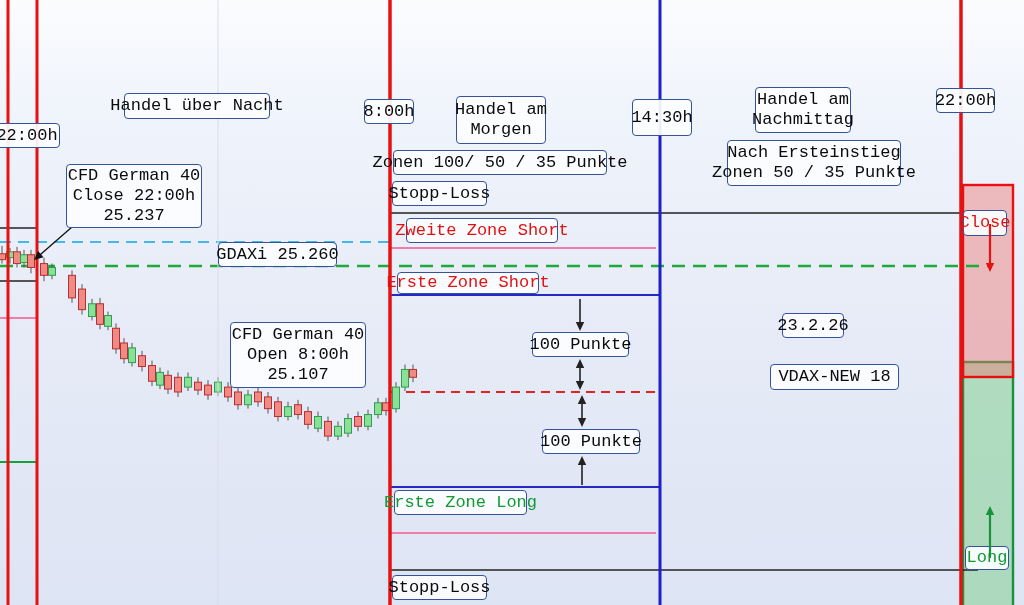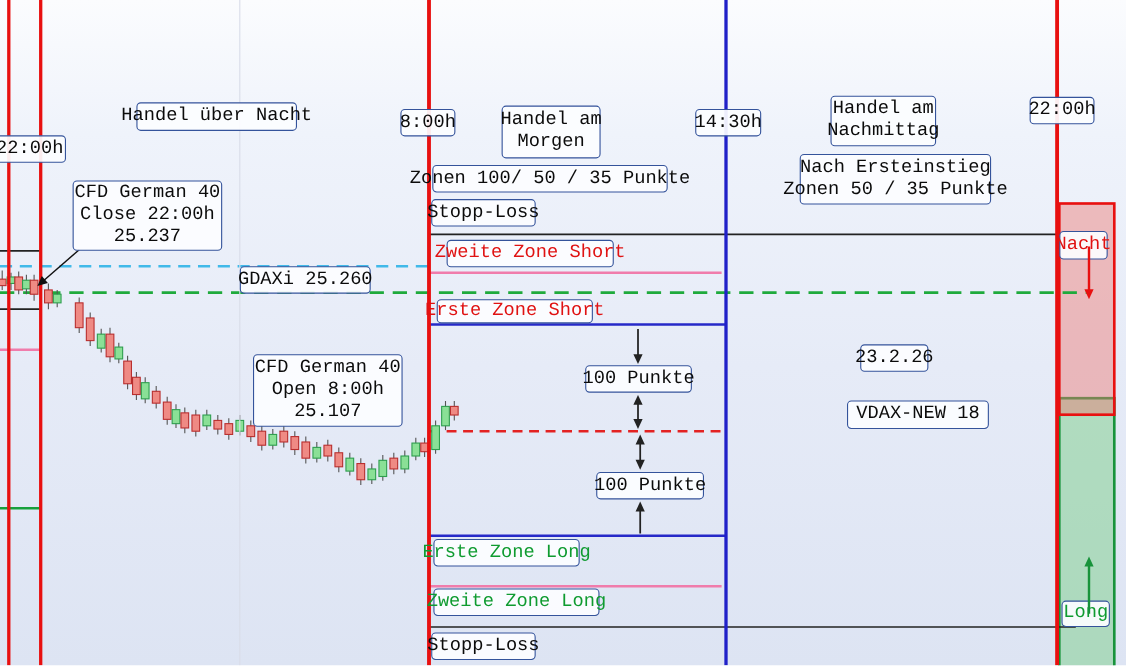--- a/index.html
+++ b/index.html
@@ -182,21 +182,21 @@
       </div>
       <div class="anno" style="left: 392px; top: 181px; width: 95px; height: 25px;">
         <div>Stopp-Loss</div>
       </div>
       <div class="anno" style="left: 406px; top: 218px; width: 152px; height: 25px; color: rgb(224, 18, 18);">
         <div>Zweite Zone Short</div>
       </div>
       <div class="anno" style="left: 397px; top: 272px; width: 142px; height: 22px; color: rgb(224, 18, 18);">
         <div>Erste Zone Short</div>
       </div>
-      <div class="anno" style="left: 632px; top: 99px; width: 60px; height: 25px;">
+      <div class="anno" style="left: 632px; top: 99px; width: 60px; height: 37px;">
         <div>14:30h</div>
       </div>
       <div class="anno" style="left: 755px; top: 87px; width: 96px; height: 46px;">
         <div>Handel am</div>
         <div>Nachmittag</div>
       </div>
       <div class="anno" style="left: 727px; top: 140px; width: 174px; height: 46px;">
         <div>Nach Ersteinstieg</div>
         <div>Zonen 50 / 35 Punkte</div>
       </div>
@@ -216,28 +216,25 @@
       </div>
       <div class="anno" style="left: 782px; top: 313px; width: 62px; height: 25px;">
         <div>23.2.26</div>
       </div>
       <div class="anno" style="left: 770px; top: 364px; width: 129px; height: 26px;">
         <div>VDAX-NEW 18</div>
       </div>
       <div class="anno" style="left: 394px; top: 490px; width: 133px; height: 25px; color: rgb(15, 155, 48);">
         <div>Erste Zone Long</div>
       </div>
-      <div class="anno" style="left: 394px; top: 535px; width: 151px; height: 25px; color: rgb(15, 155, 48);">
-        <div>Zweite Zone Long</div>
-      </div>
       <div class="anno" style="left: 392px; top: 575px; width: 95px; height: 25px;">
         <div>Stopp-Loss</div>
       </div>
       <div class="anno" style="left: 963px; top: 210px; width: 44px; height: 26px; color: rgb(224, 18, 18);">
-        <div>Nacht</div>
+        <div>Close</div>
       </div>
       <div class="anno" style="left: 965px; top: 514px; width: 40px; height: 24px; color: rgb(15, 155, 48); margin-top: 32px;">
         <div>Long</div>
       </div>
     </div>
   <svg id="svg-top" width="1024" height="605" viewBox="0 0 1024 605" style="pointer-events:none">
       <line x1="990" y1="224" x2="990" y2="265" stroke="#e81010" stroke-width="2.2"></line>
       <polygon points="0,0 -4.2,-9 4.2,-9" fill="#e81010" transform="translate(990,272) rotate(0)"></polygon>
       <line x1="990" y1="558" x2="990" y2="513" stroke="#18933b" stroke-width="2.2"></line>
       <polygon points="0,0 -4.2,-9 4.2,-9" fill="#18933b" transform="translate(990,506) rotate(-180)"></polygon>

